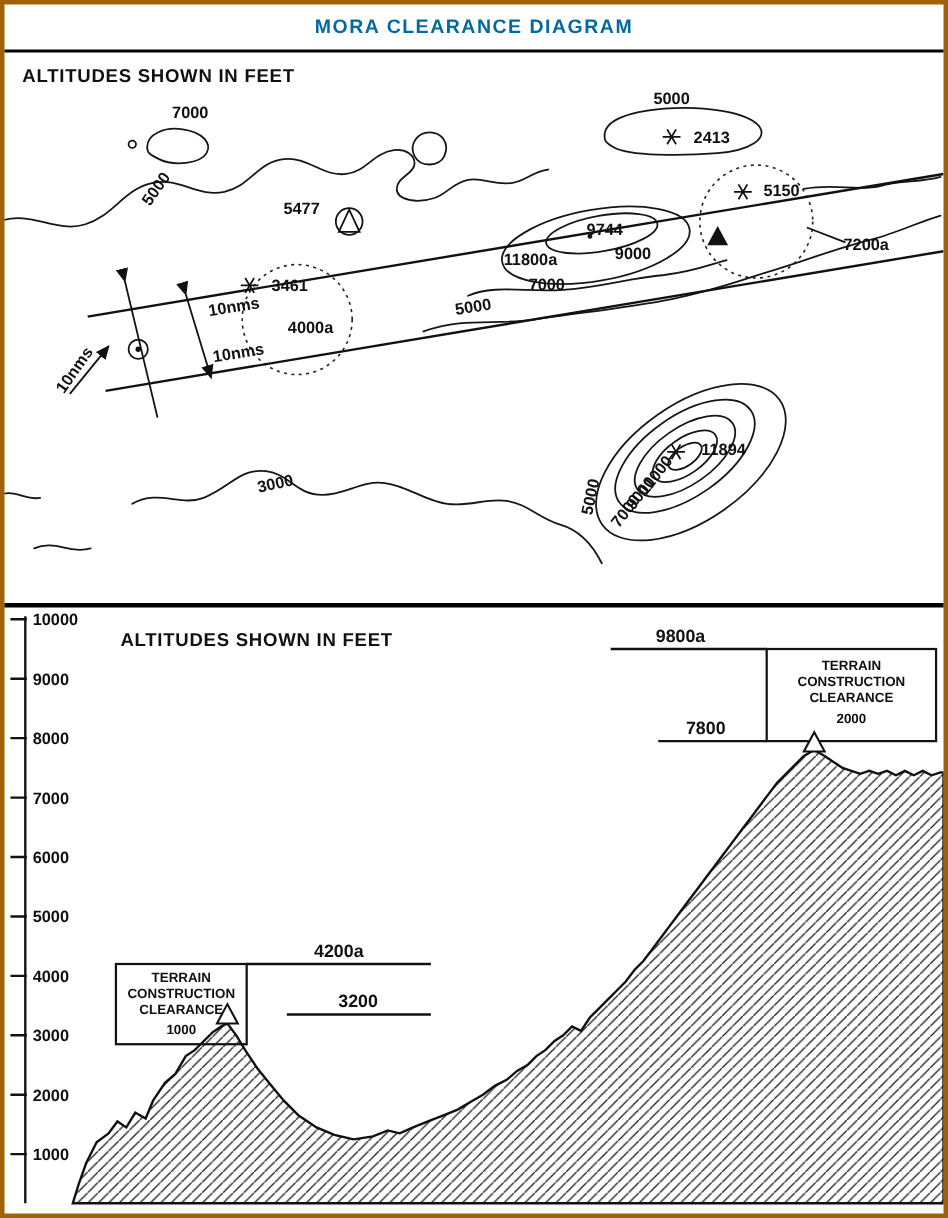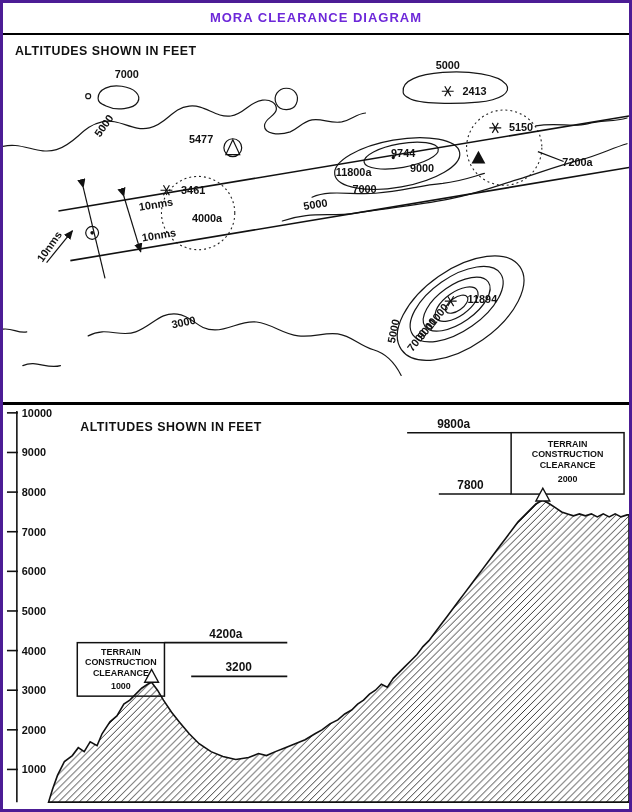--- a/index.html
+++ b/index.html
@@ -1,19 +1,19 @@
 <!DOCTYPE html>
 <html><head>
 <meta charset="utf-8">
 <style>
   html,body{margin:0;padding:0;background:#e9e9e9;}
   .page{
     width:632px;height:812px;box-sizing:border-box;margin:0 auto;
-    background:#fff;border:3px solid #4c1d95;position:relative;
-    font-family:"Liberation Sans", sans-serif;color:#6d28d9;
+    background:#fff;border:3px solid #a16207;position:relative;
+    font-family:"Liberation Sans", sans-serif;color:#0369a1;
   }
   .hdr{
     height:30px;line-height:30px;text-align:center;font-weight:bold;
     font-size:13px;letter-spacing:1px;border-bottom:2px solid #000;
   }
   svg{display:block;}
   .profile-wrap{border-top:3px solid #000;}
   text{fill:#111;}
   .lbl{font-family:"Liberation Sans",sans-serif;font-weight:bold;font-size:11px;}
   .sub{font-family:"Liberation Sans",sans-serif;font-weight:bold;font-size:12.5px;letter-spacing:.5px;}

